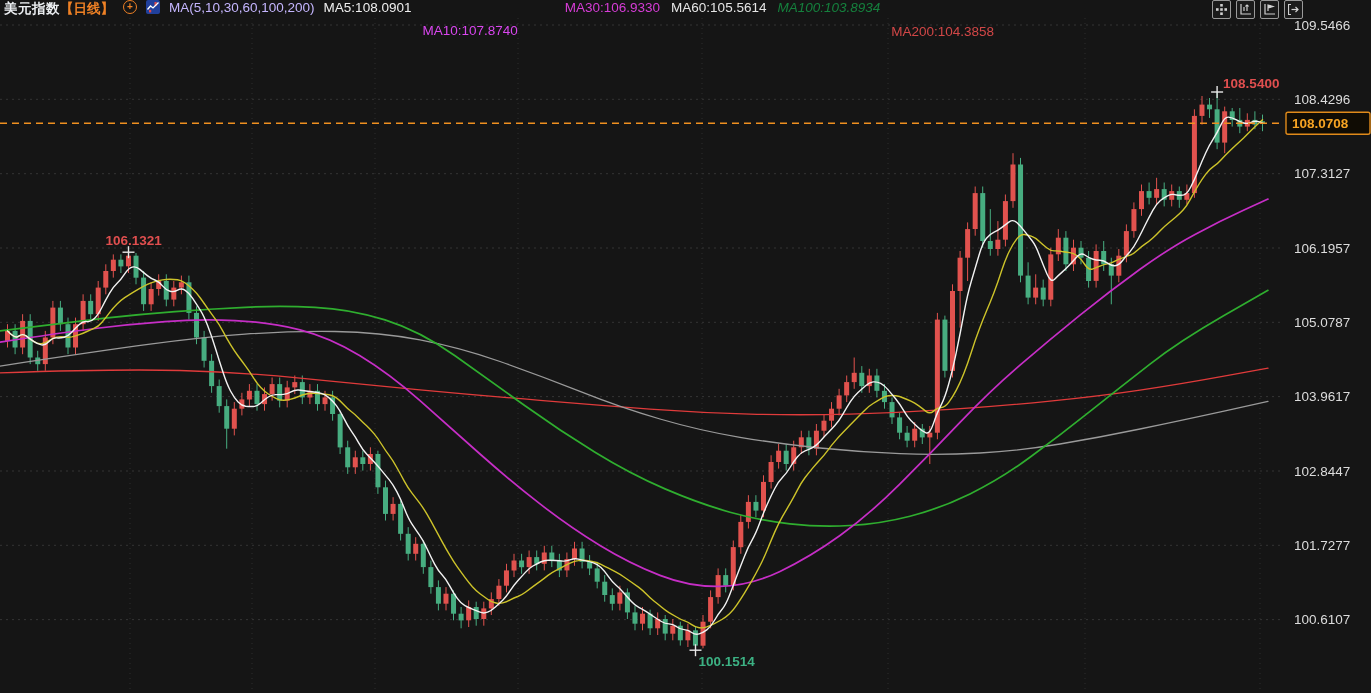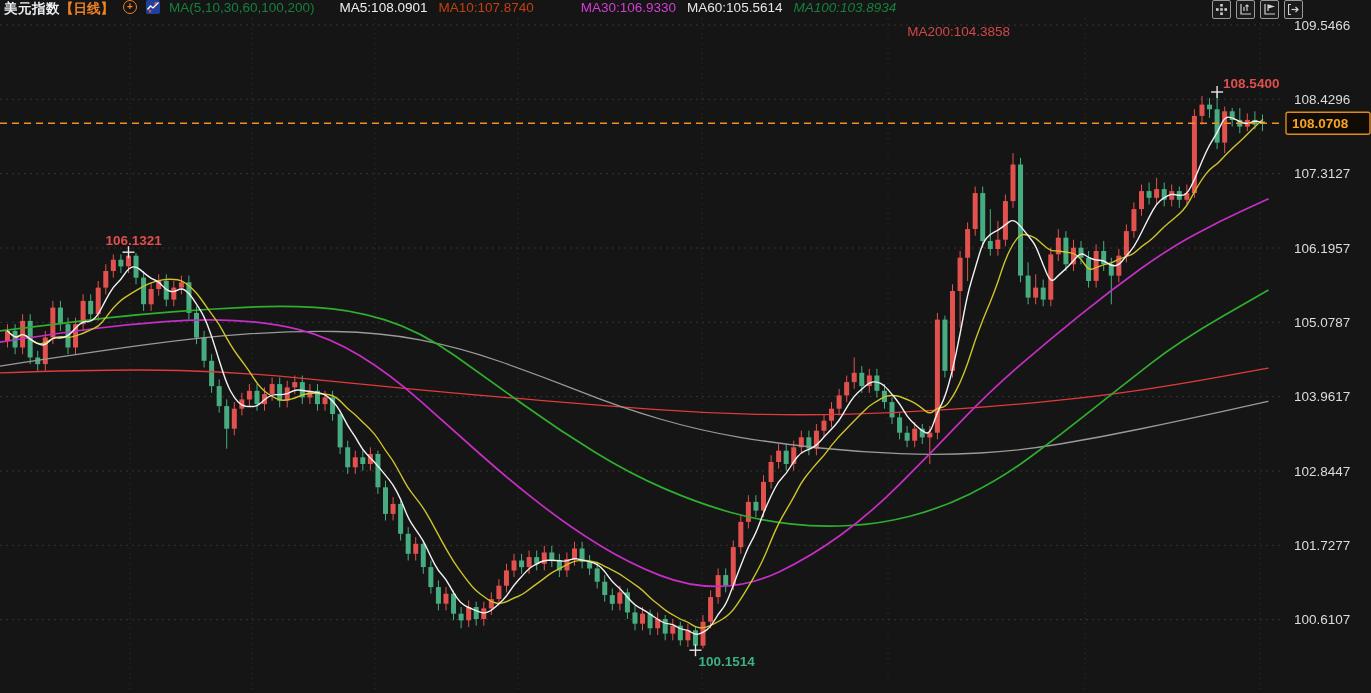--- a/index.html
+++ b/index.html
@@ -8,21 +8,21 @@
   #chart-wrap{position:absolute;inset:0;}
   #chart-wrap svg{display:block;}
   
   #header{position:absolute;top:0;left:0;right:0;height:25px;display:flex;align-items:flex-start;
     gap:9px;padding-left:4px;font-size:13.5px;z-index:5;white-space:nowrap;}
   .title{color:#eceff2;font-weight:bold;letter-spacing:.5px;}
   .tf{color:#ef8125;font-weight:bold;}
   .plus-badge{width:12px;height:12px;border:1.4px solid #ef8125;border-radius:50%;color:#ef8125;
     display:inline-flex;align-items:center;justify-content:center;font-size:10px;line-height:10px;font-weight:bold;}
   .logo-box{display:inline-flex;align-items:center;}
-  .ma-settings{color:#15803d;}
+  .ma-settings{color:#c4b5fd;}
   #ma-values{display:flex;gap:11px;}
   #ma-values span{font-weight:400;}
   #toolbar{margin-left:auto;display:flex;gap:5px;margin-right:68px;}
   .tool-btn{width:17px;height:17px;border:1px solid #9a9a9a;border-radius:2px;background:#1b1b1b;
     display:inline-flex;align-items:center;justify-content:center;cursor:pointer;}
   .tool-btn svg{display:block;}
 </style>
 </head>
 <body>
 
@@ -437,22 +437,22 @@
     <span class="logo-box">
       <svg width="14" height="14" viewBox="0 0 14 14">
         <rect x="0" y="0" width="14" height="14" rx="2" fill="#20409c"></rect>
         <rect x="8.5" y="2" width="2.2" height="4" fill="#e14a4a"></rect>
         <polyline points="1.5,9.5 4.5,6 7,8 12.5,2.5" fill="none" stroke="#ffffff" stroke-width="1.3"></polyline>
         <rect x="3" y="9.8" width="2.2" height="2.6" fill="#e14a4a"></rect>
       </svg>
     </span>
     <span class="ma-settings">MA(5,10,30,60,100,200)</span>
     <span id="ma-values">
-        <span style="color: rgb(238, 238, 238); margin-left: 16px;">MA5:108.0901</span>
-        <span style="color: #c2410c;">MA10:107.8740</span>
+        <span style="color: rgb(238, 238, 238);">MA5:108.0901</span>
+        <span style="color: #d946ef; margin-top: 23px;">MA10:107.8740</span>
         <span style="color: rgb(214, 60, 214); margin-left: 36px;">MA30:106.9330</span>
         <span style="color: #e5e5e5;">MA60:105.5614</span>
         <span style="color: #15803d; font-style: italic;">MA100:103.8934</span>
         <span style="color: rgb(210, 71, 71); margin-top: 24px;">MA200:104.3858</span>
       </span>
     <span id="toolbar">
       <span class="tool-btn" title="">
         <svg width="11" height="11" viewBox="0 0 11 11" fill="#d0d0d0">
           <rect x="4.2" y="0" width="2.6" height="2.6"></rect>
             <rect x="4.2" y="4.2" width="2.6" height="2.6"></rect>

